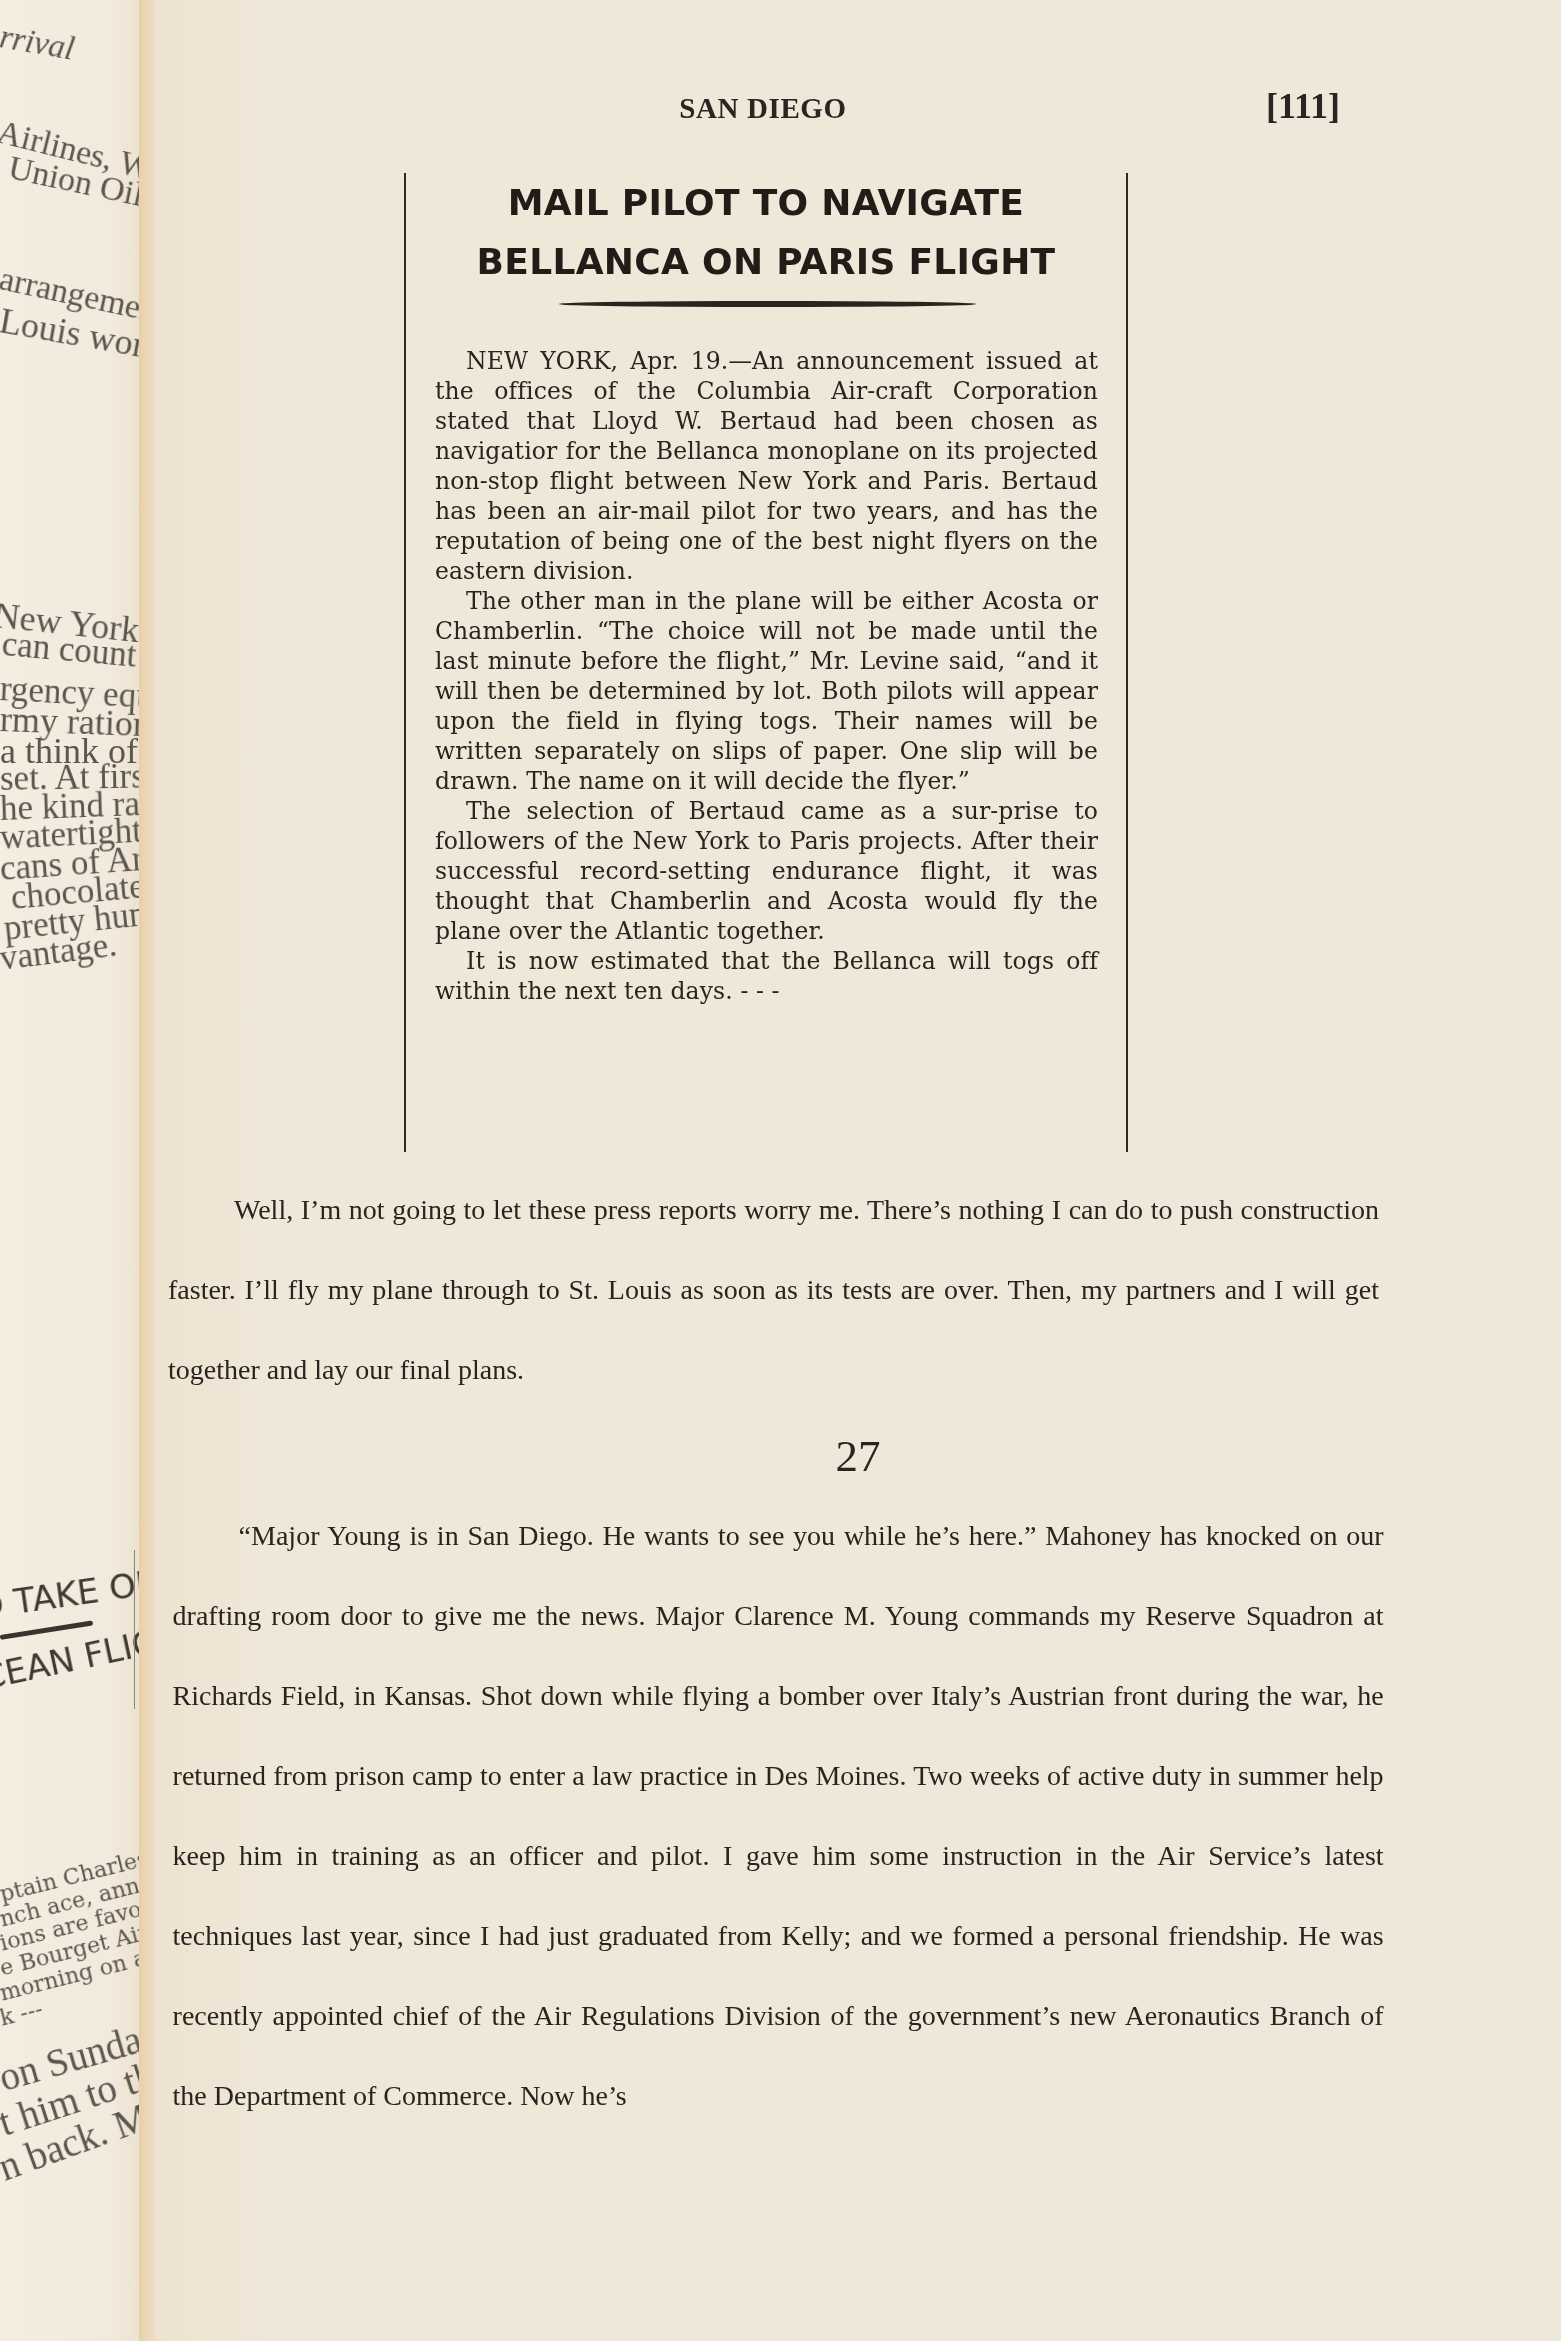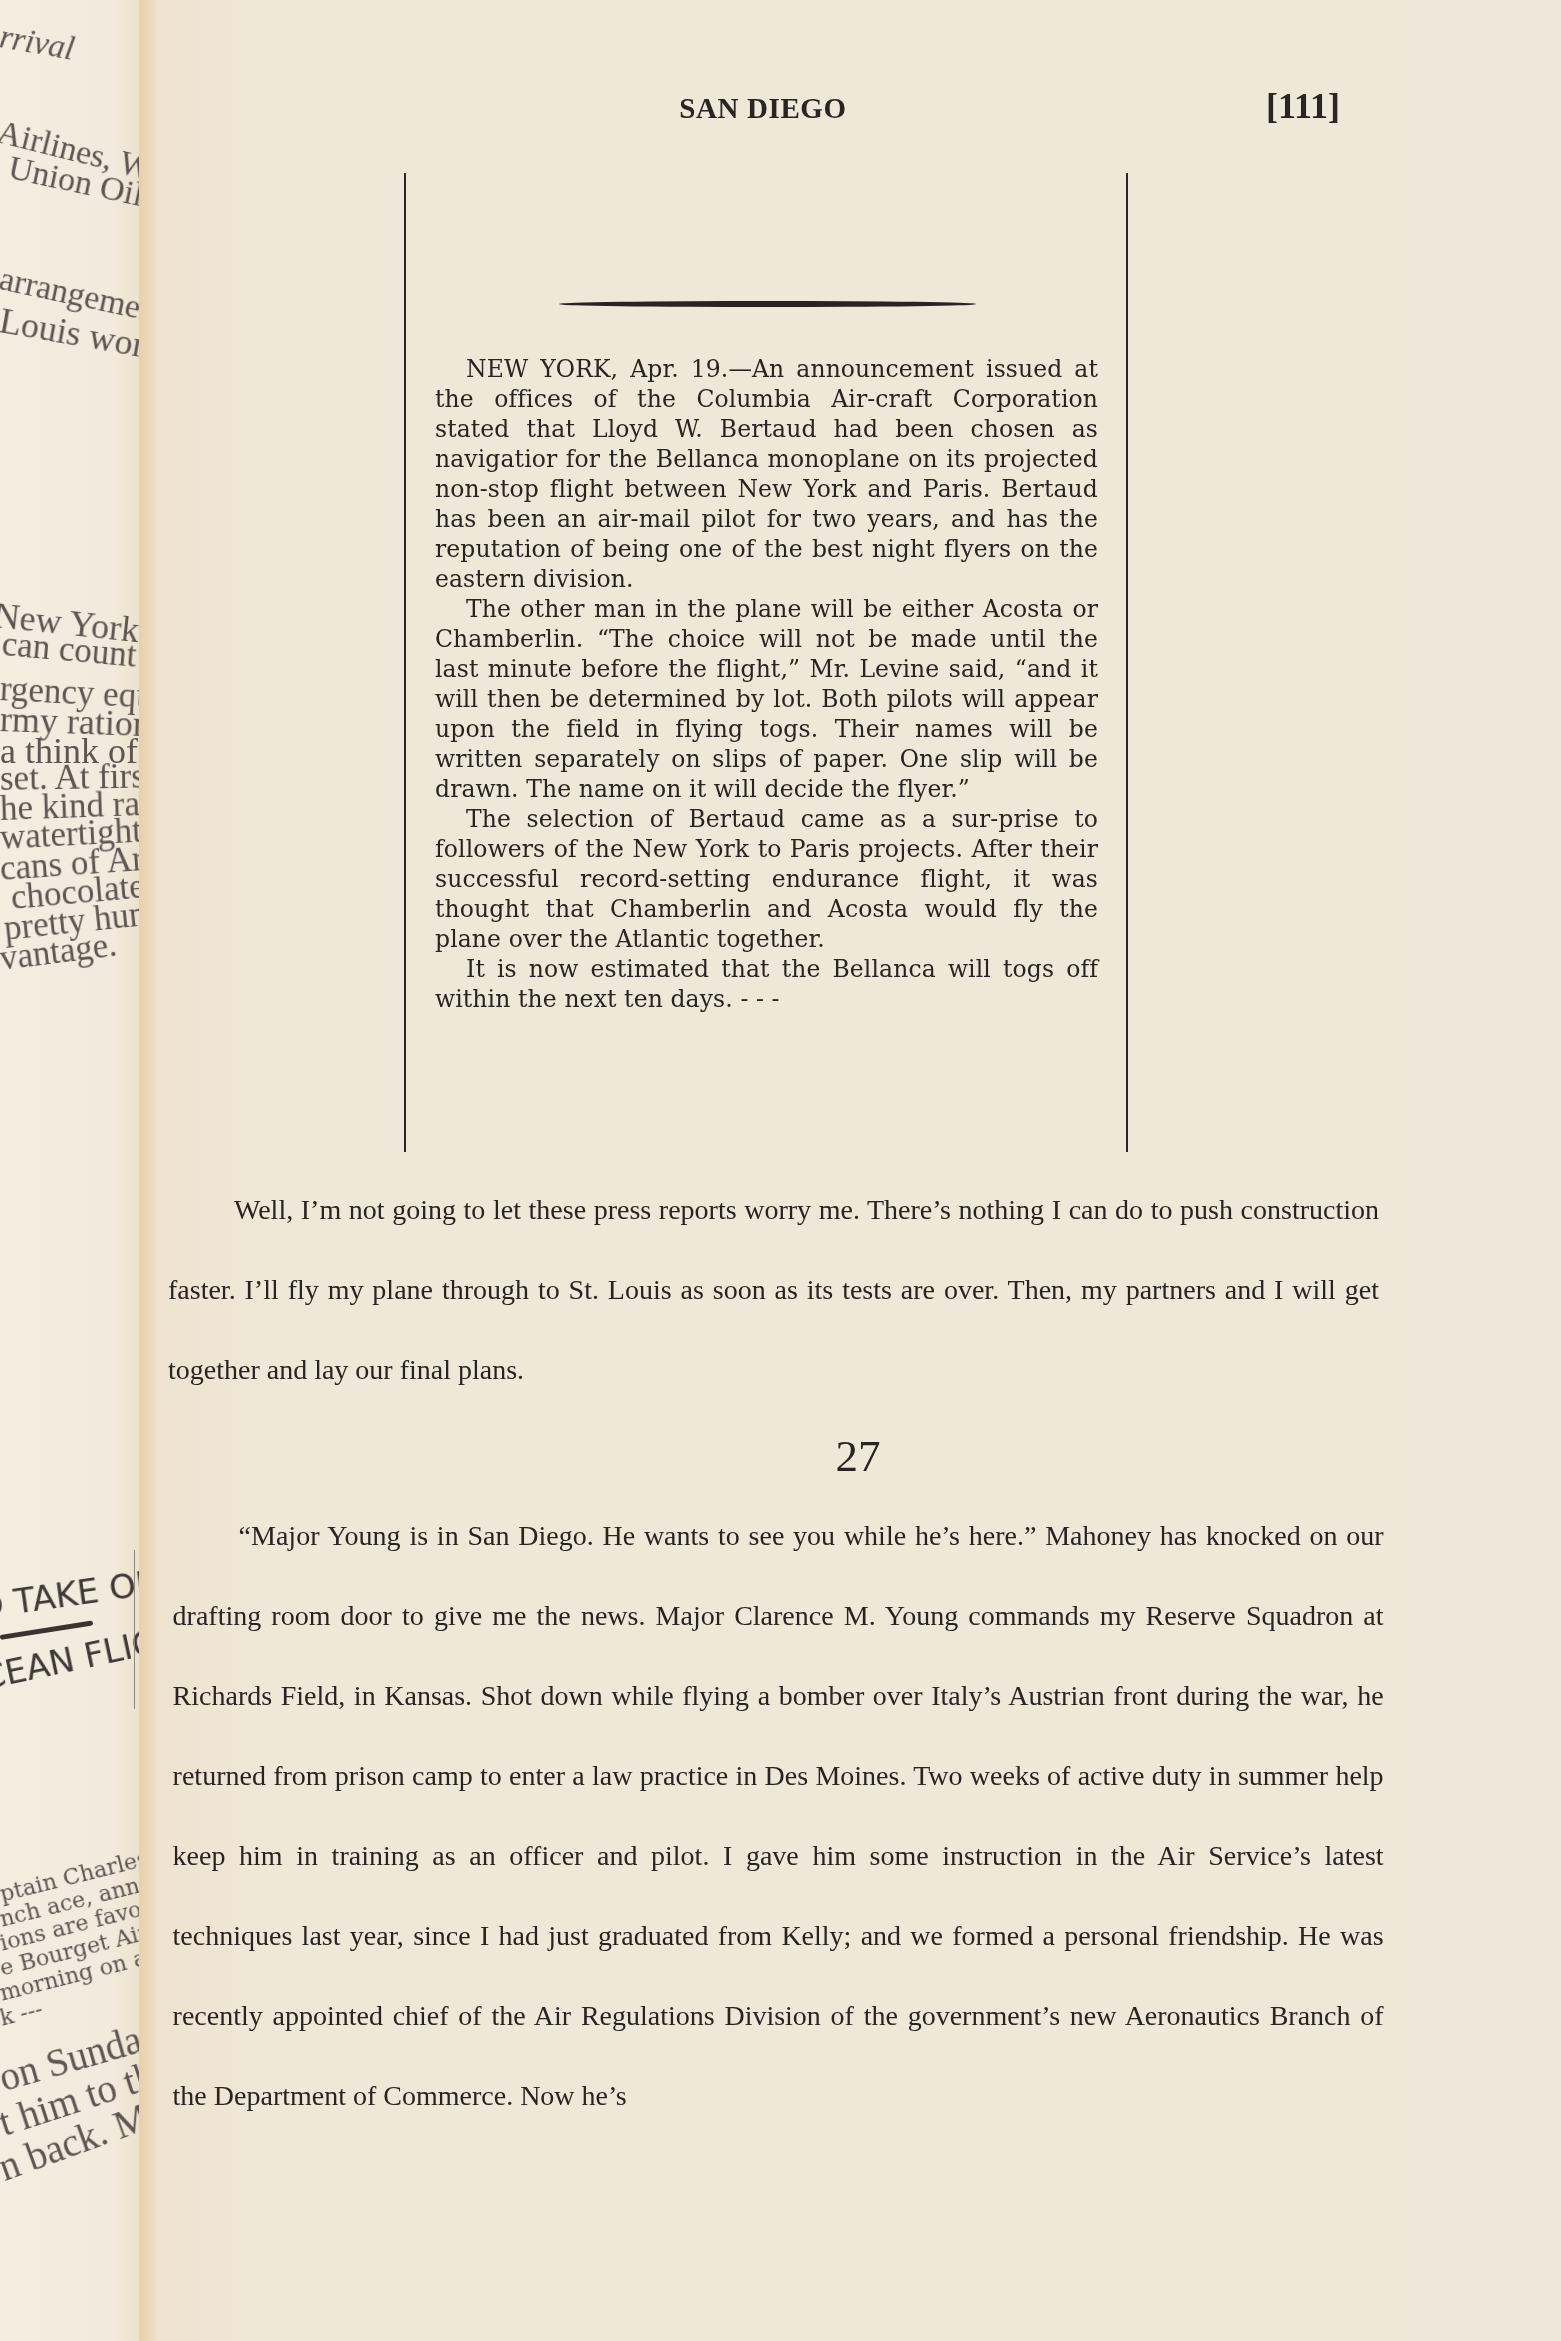--- a/index.html
+++ b/index.html
@@ -120,21 +120,20 @@
     width: 417px;
     height: 5.9px;
     background: #2a2320;
     border-radius: 50%;
   }
   .article {
     position: absolute;
     left: 29px;
     top: 173px;
     width: 663px;
-    margin-top: 8px;
   }
   .article p {
     margin: 0;
     font-family: "DejaVu Serif", serif;
     font-size: 23.5px;
     line-height: 30px;
     text-align: justify;
     text-indent: 31px;
     color: #2a2420;
     letter-spacing: 0.1px;
@@ -210,20 +209,24 @@
 <div class="gutter"></div>
 
 <div class="page">
 
   <div class="running-head">
     <div class="running-title">SAN DIEGO</div>
     <div class="page-number">[111]</div>
   </div>
 
   <div class="clipping">
+    <div class="headline">
+      <span class="headline-line">MAIL PILOT TO NAVIGATE</span>
+      <span class="headline-line">BELLANCA ON PARIS FLIGHT</span>
+    </div>
     <div class="headline-rule"></div>
     <div class="article">
       <p>NEW YORK, Apr. 19.—An announcement issued at the offices of the Columbia Air-craft Corporation stated that Lloyd W. Bertaud had been chosen as navigatior for the Bellanca monoplane on its projected non-stop flight between New York and Paris. Bertaud has been an air-mail pilot for two years, and has the reputation of being one of the best night flyers on the eastern division.</p>
       <p>The other man in the plane will be either Acosta or Chamberlin. “The choice will not be made until the last minute before the flight,” Mr. Levine said, “and it will then be determined by lot. Both pilots will appear upon the field in flying togs. Their names will be written separately on slips of paper. One slip will be drawn. The name on it will decide the flyer.”</p>
       <p>The selection of Bertaud came as a sur-prise to followers of the New York to Paris projects. After their successful record-setting endurance flight, it was thought that Chamberlin and Acosta would fly the plane over the Atlantic together.</p>
       <p>It is now estimated that the Bellanca will togs off within the next ten days. - - -</p>
     </div>
   </div>
 
   <div class="body-text" style="top:1170px;">

